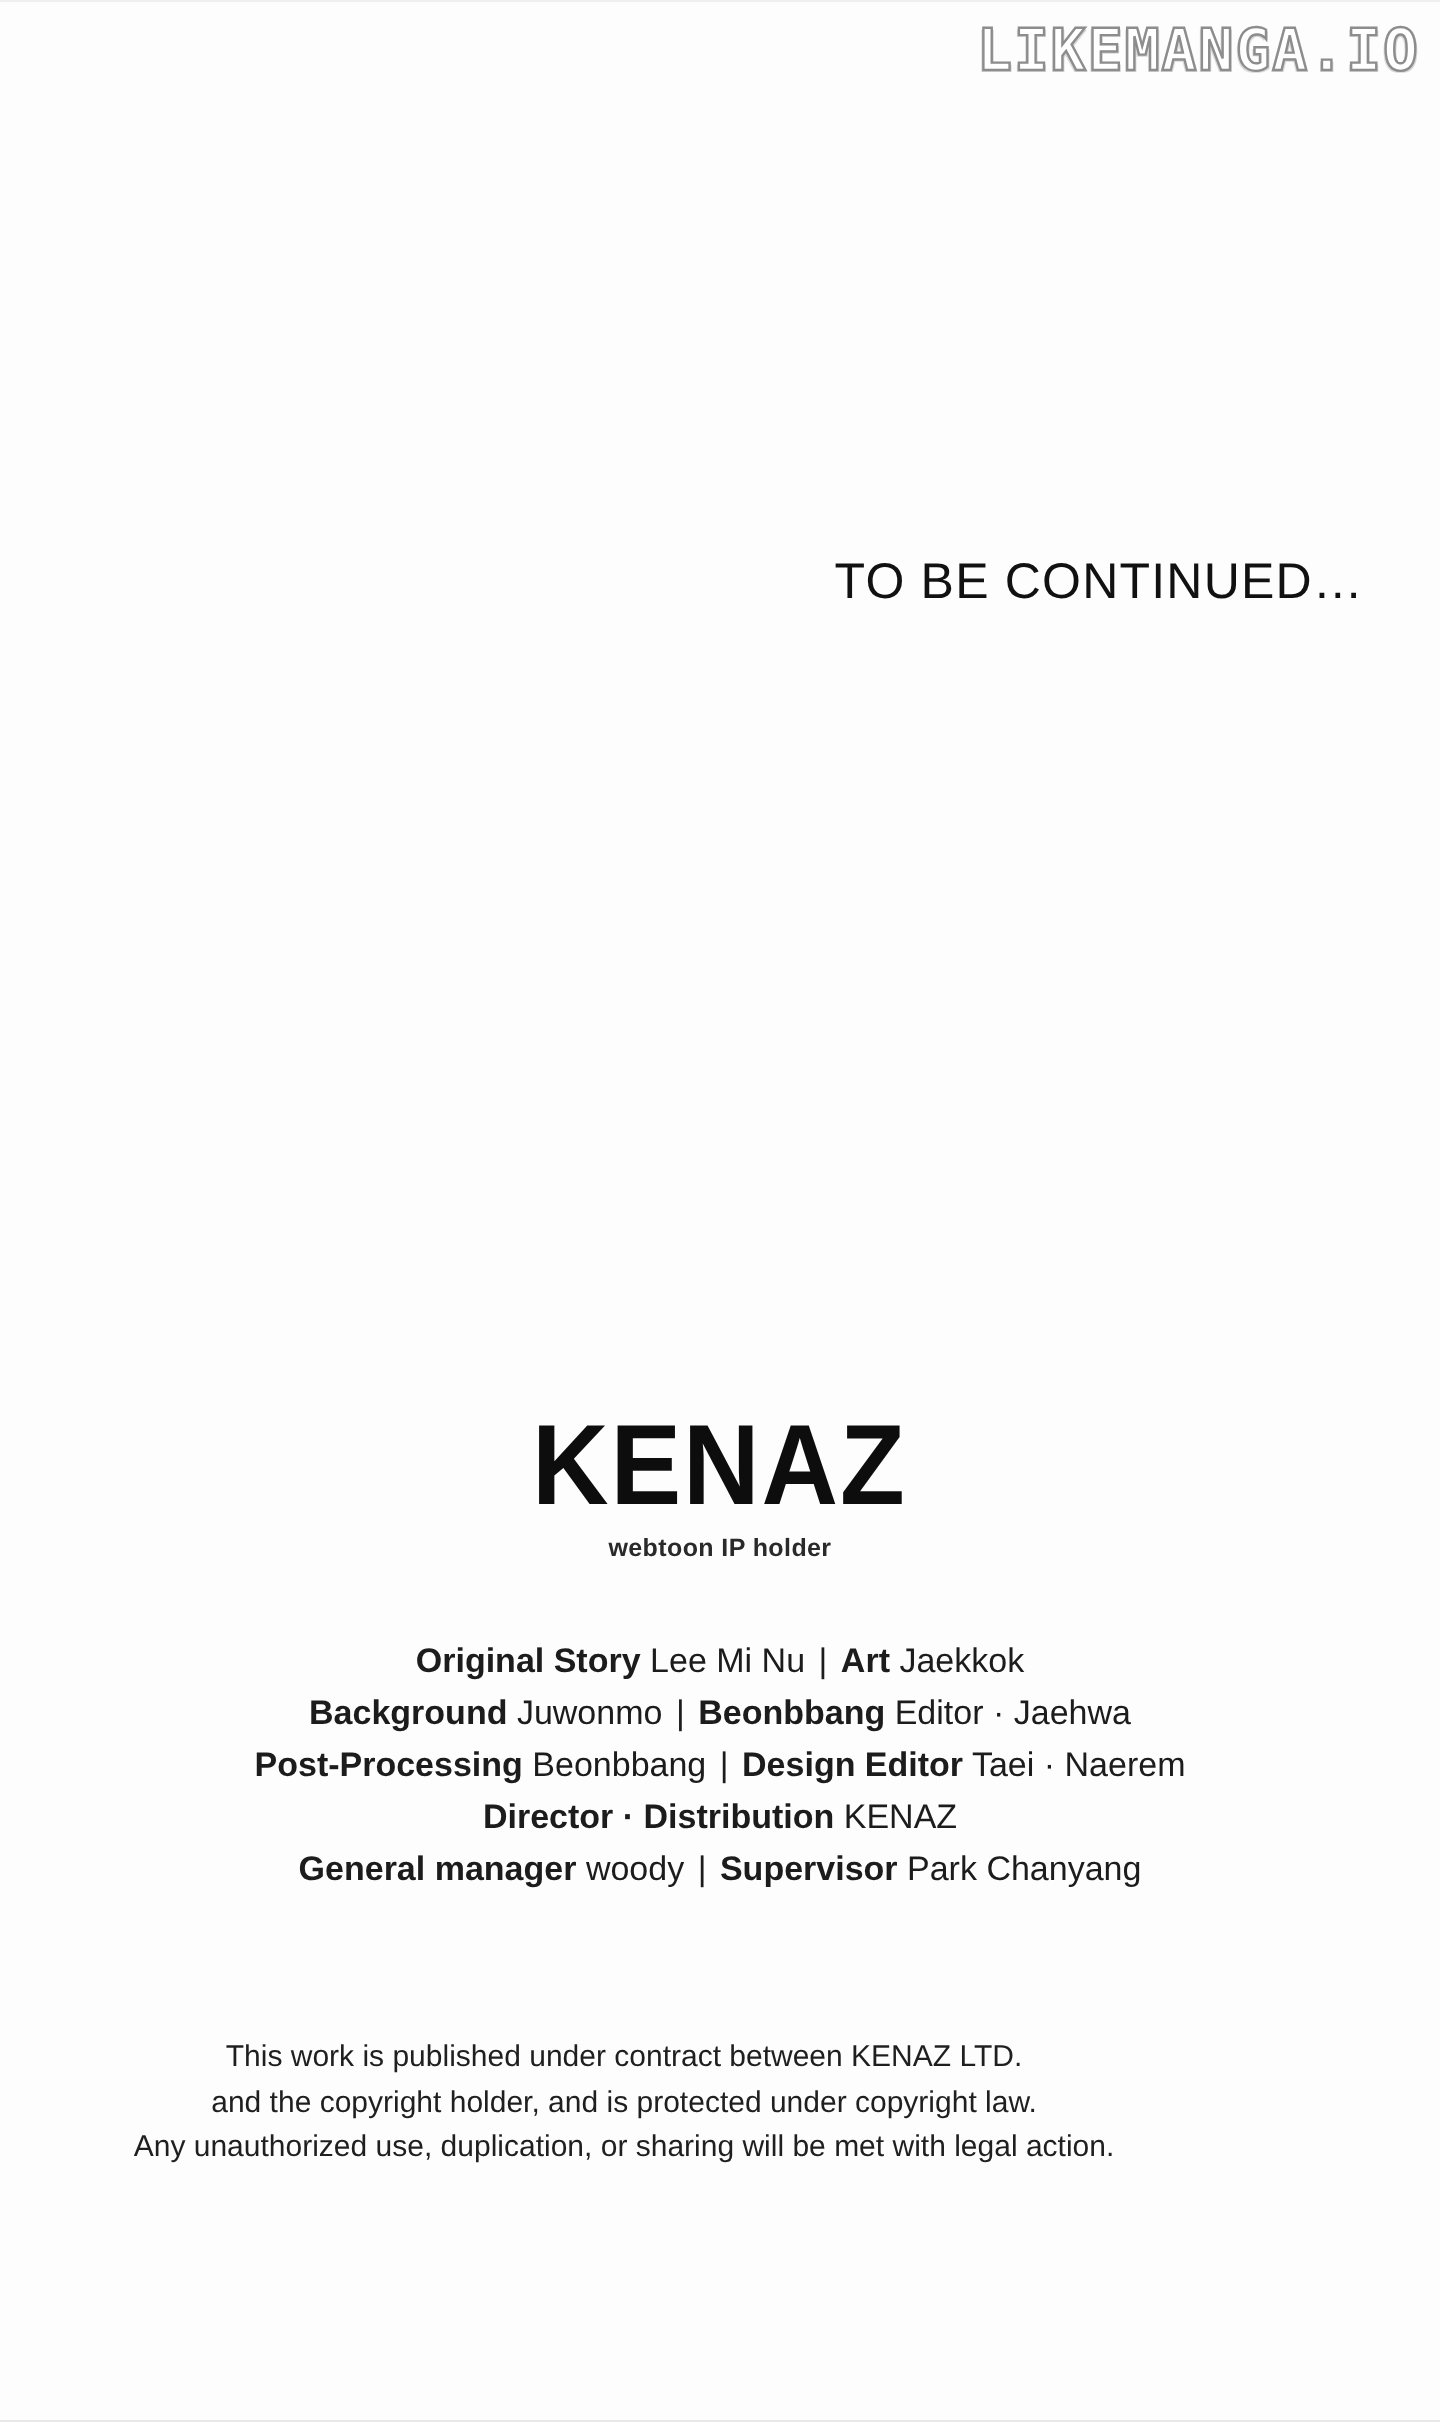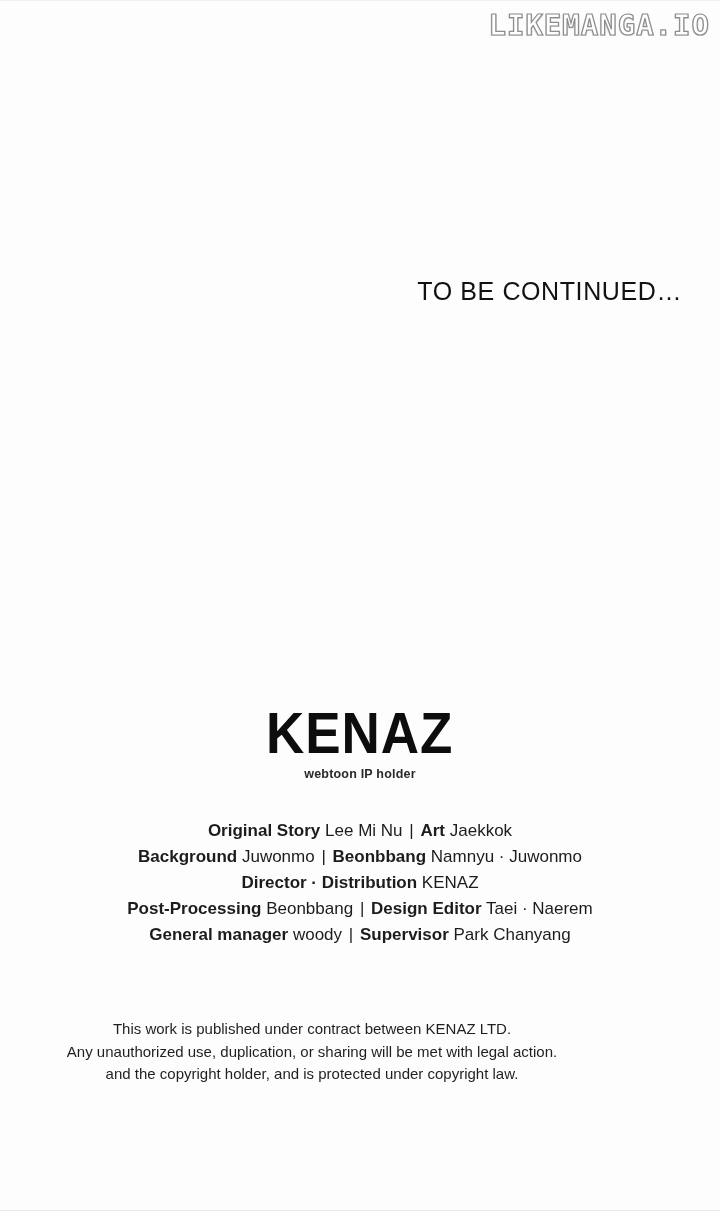--- a/index.html
+++ b/index.html
@@ -136,26 +136,26 @@
 
   <div class="to-be-continued">TO BE CONTINUED…</div>
 
   <div class="logo-block">
     <div class="logo-word">KENAZ</div>
     <div class="logo-sub">webtoon IP holder</div>
   </div>
 
   <div class="credits" id="credits">
       <div class="line"><b>Original Story</b> <span>Lee Mi Nu</span> <span class="sep">|</span> <b>Art</b> <span>Jaekkok</span></div>
-      <div class="line"><b>Background</b> <span>Juwonmo</span> <span class="sep">|</span> <b>Beonbbang</b> <span>Namnyu · Juwonmo</span></div>
+      <div class="line"><b>Background</b> <span>Juwonmo</span> <span class="sep">|</span> <b>Beonbbang</b> <span>Editor · Jaehwa</span></div>
+      <div class="line"><b>Post-Processing</b> <span>Beonbbang</span> <span class="sep">|</span> <b>Design Editor</b> <span>Taei · Naerem</span></div>
       <div class="line"><b>Director · Distribution</b> <span>KENAZ</span></div>
-      <div class="line"><b>Post-Processing</b> <span>Beonbbang</span> <span class="sep">|</span> <b>Design Editor</b> <span>Taei · Naerem</span></div>
       <div class="line"><b>General manager</b> <span>woody</span> <span class="sep">|</span> <b>Supervisor</b> <span>Park Chanyang</span></div>
     </div>
 
   <div class="legal" id="legal">
       <div class="line">This work is published under contract between KENAZ LTD.</div>
+      <div class="line">and the copyright holder, and is protected under copyright law.</div>
       <div class="line">Any unauthorized use, duplication, or sharing will be met with legal action.</div>
-      <div class="line">and the copyright holder, and is protected under copyright law.</div>
     </div>
 
   <div class="edge-bottom"></div>
 </div>
 
 </body></html>

